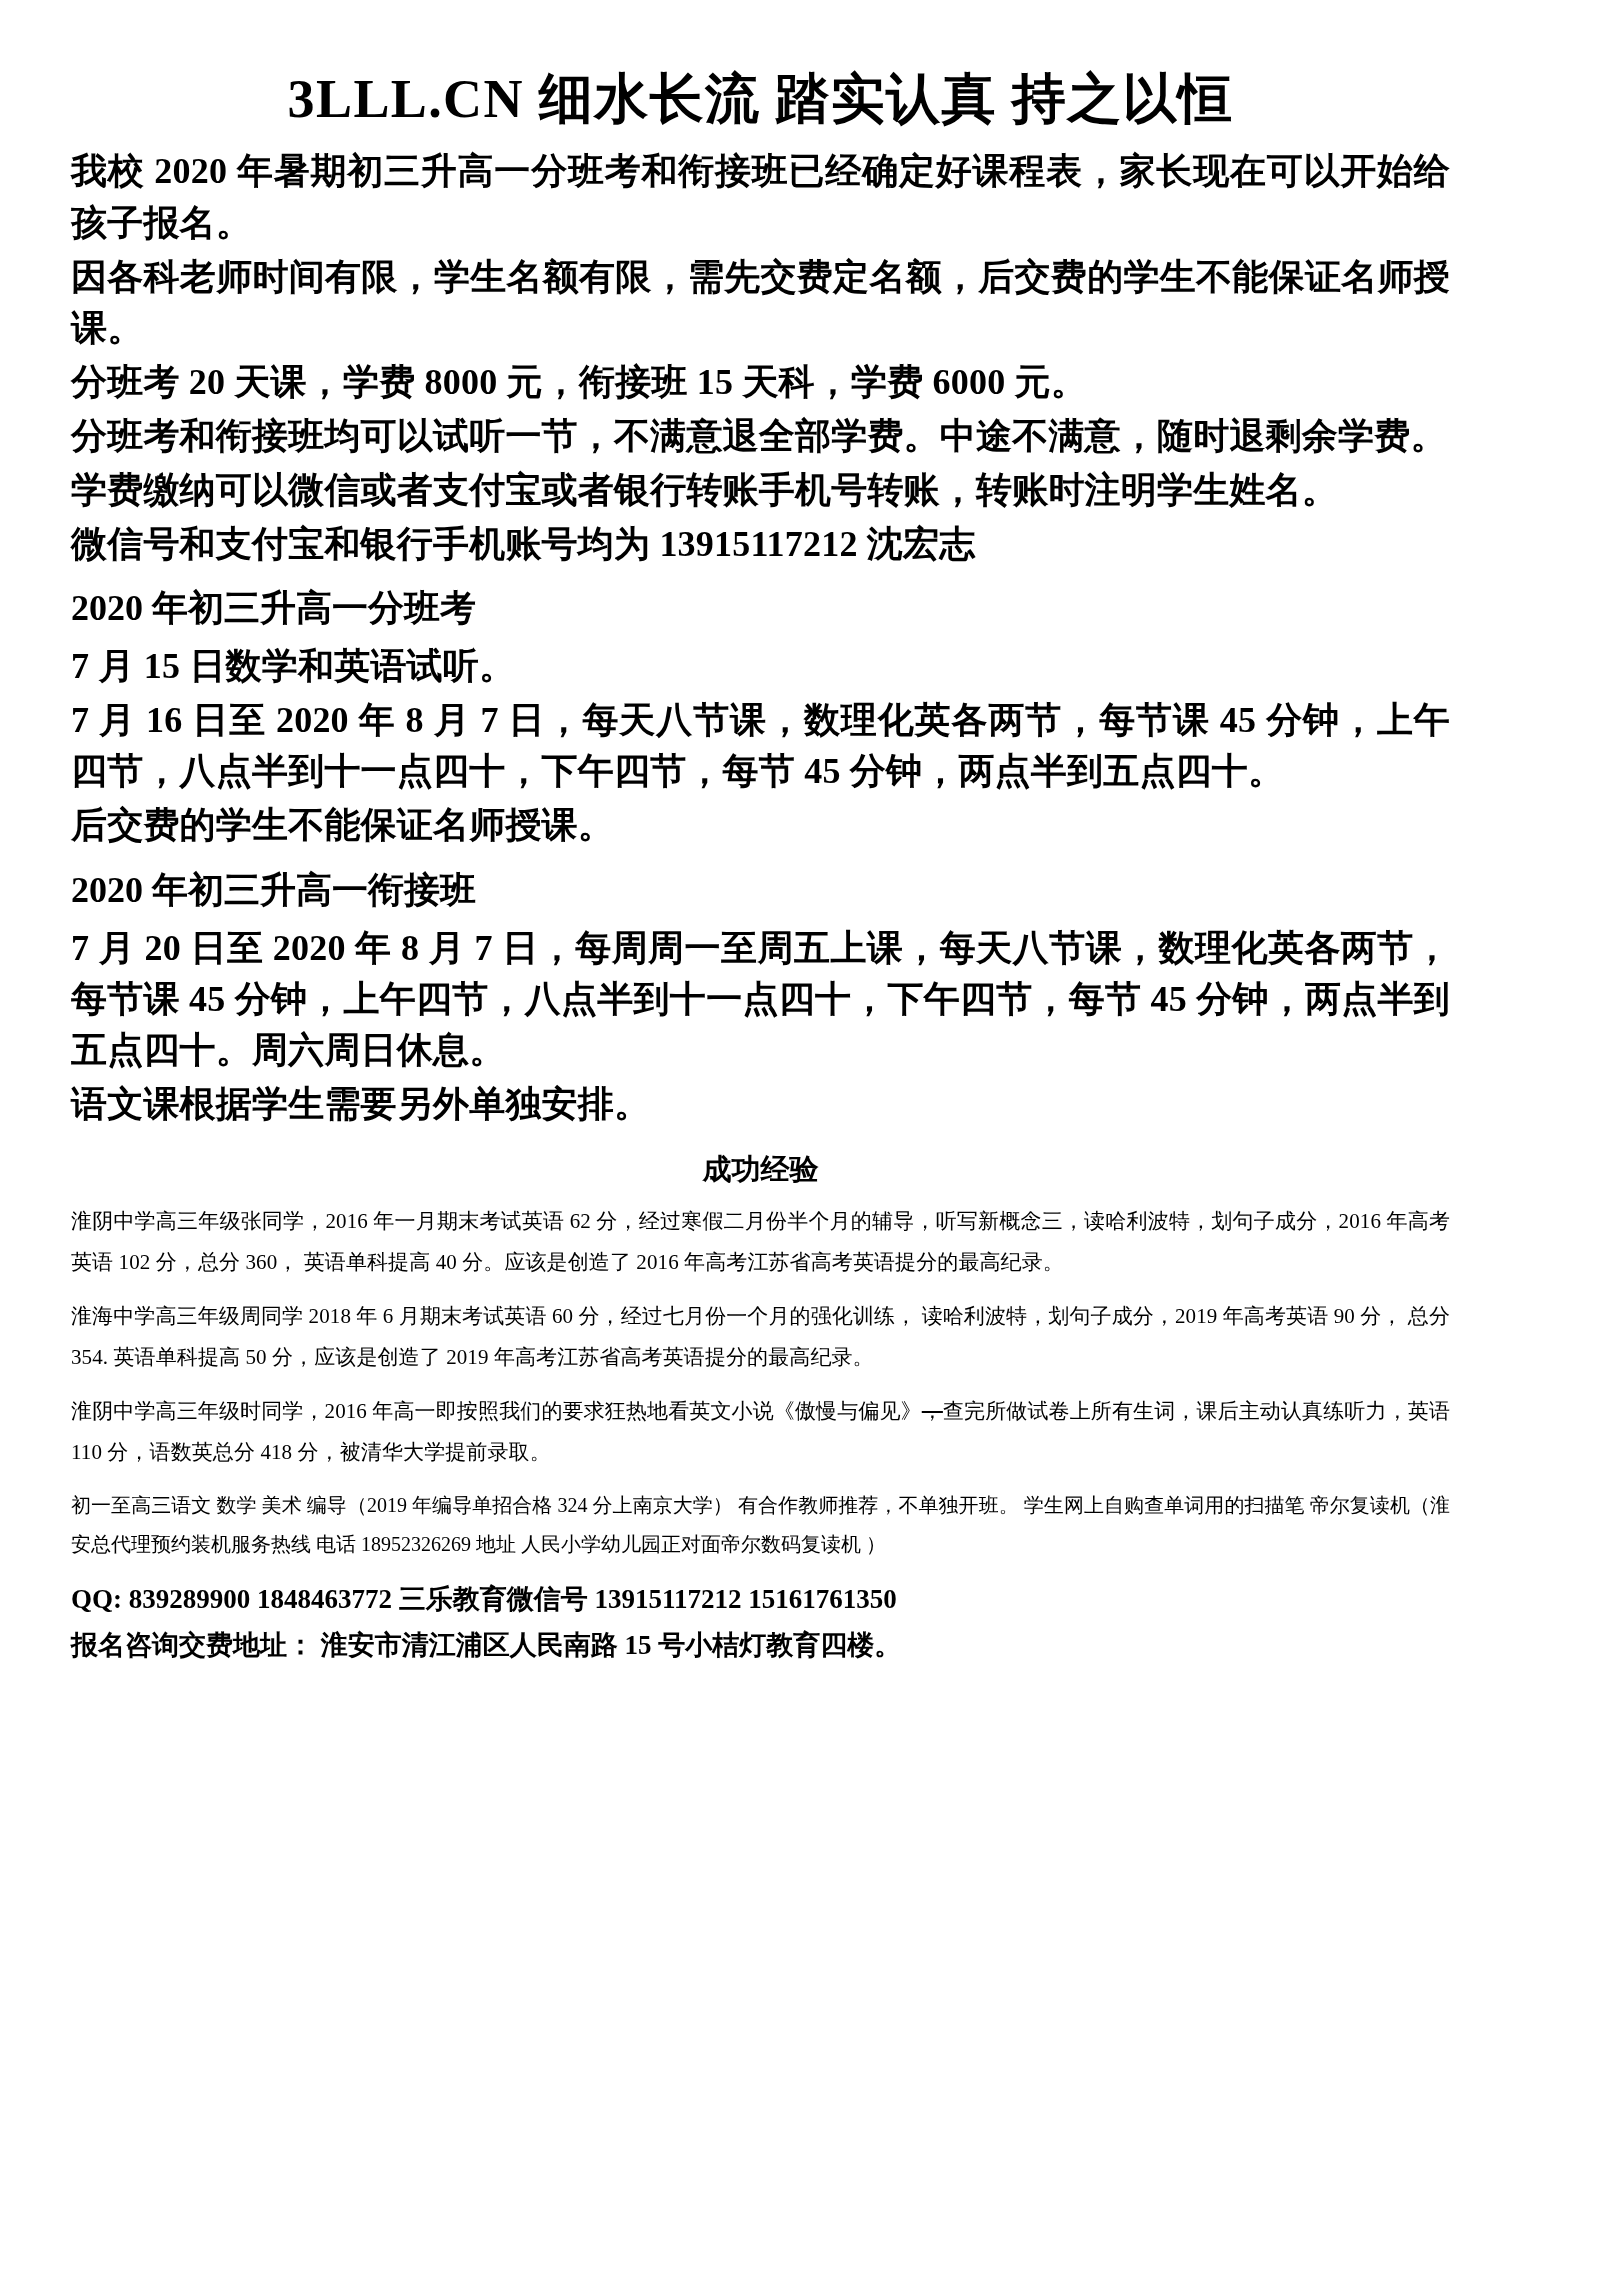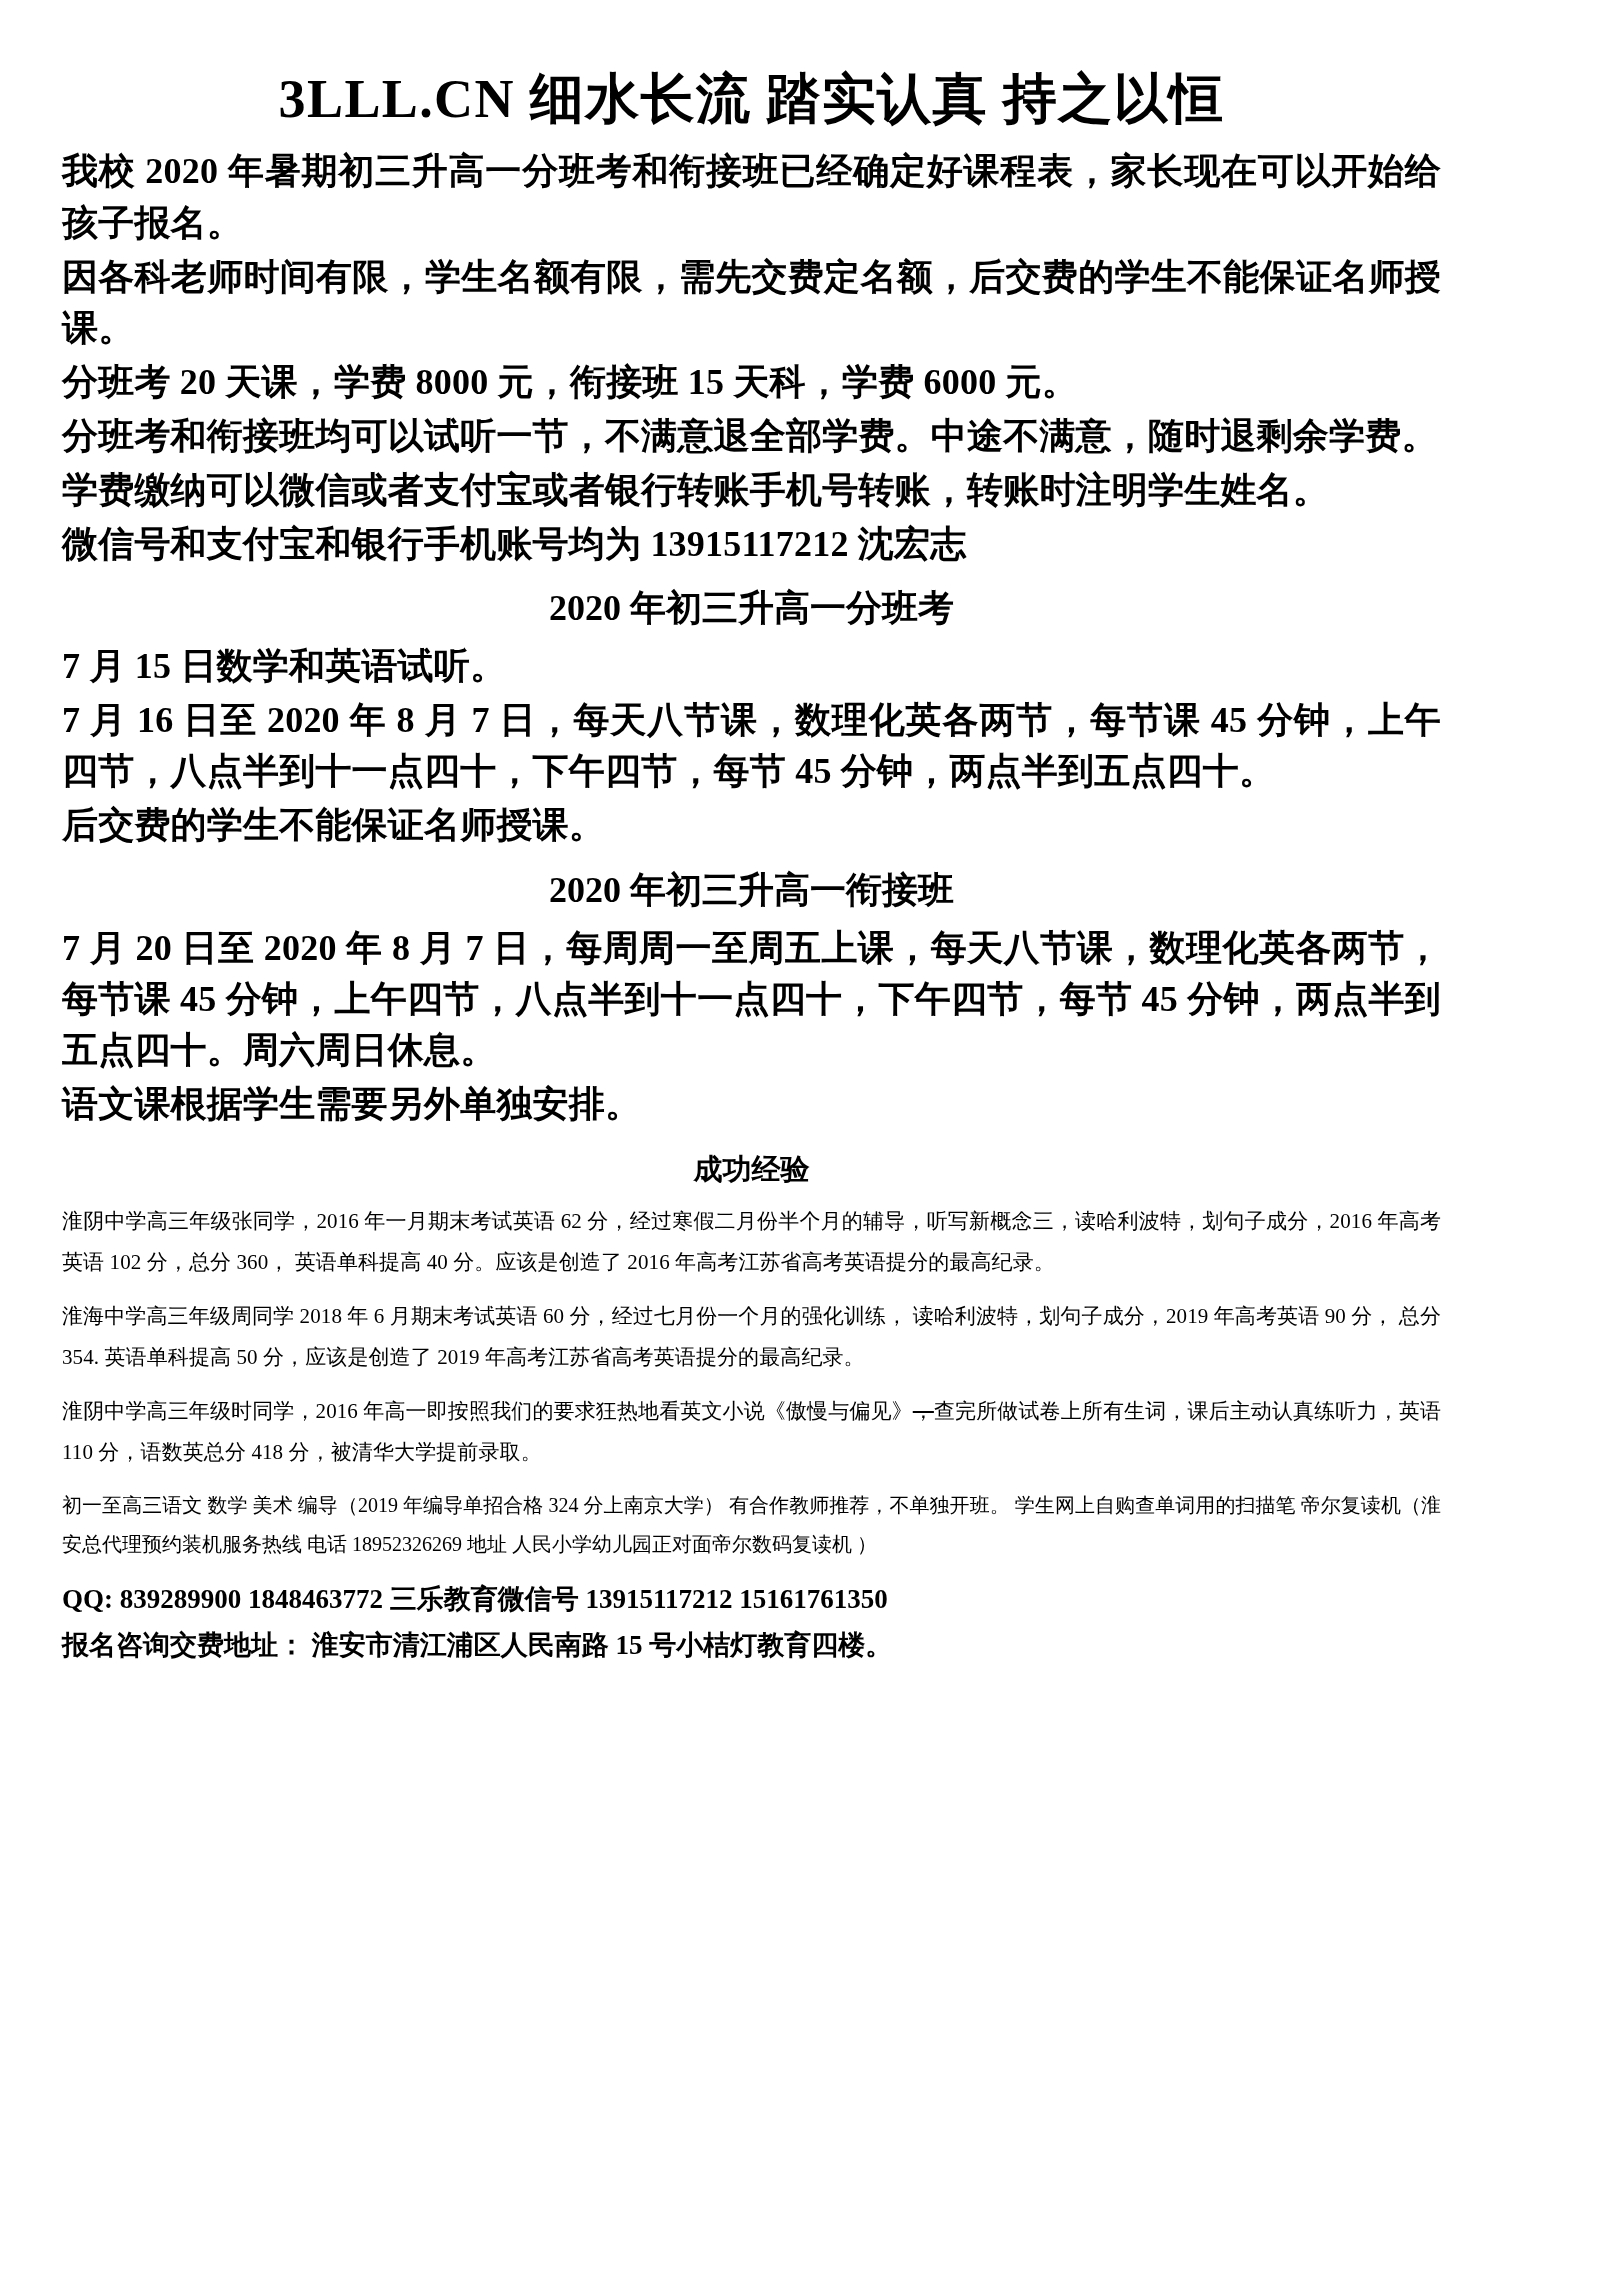--- a/index.html
+++ b/index.html
@@ -12,20 +12,21 @@
     font-family: "Liberation Serif", "DejaVu Serif", serif;
     color: #000000;
     -webkit-font-smoothing: antialiased;
   }
   .page {
     width: 1503px;
     min-height: 2295px;
     box-sizing: border-box;
     padding: 51px 62px 29px 62px;
     background: #ffffff;
+    margin-left: 9px;
   }
   .doc-title {
     text-align: center;
     font-size: 54px;
     font-weight: bold;
     letter-spacing: 1.4px;
     line-height: 1.15;
     margin: 17.4px 0 16px 0;
     font-family: "Liberation Serif", "DejaVu Serif", serif;
   }
@@ -33,21 +34,20 @@
     font-size: 36px;
     font-weight: bold;
     line-height: 1.42;
     margin: 0 0 2.9px 0;
     text-align: justify;
     letter-spacing: 0.2px;
   }
   .section-head {
     font-size: 36px;
     font-weight: bold;
-    text-align: center;
     line-height: 1.5;
     margin: 11.6px 0 5.8px 0;
   }
   .section-head-small {
     font-size: 29px;
     font-weight: bold;
     text-align: center;
     margin: 19px 0 11.6px 0;
     line-height: 1.4;
   }

